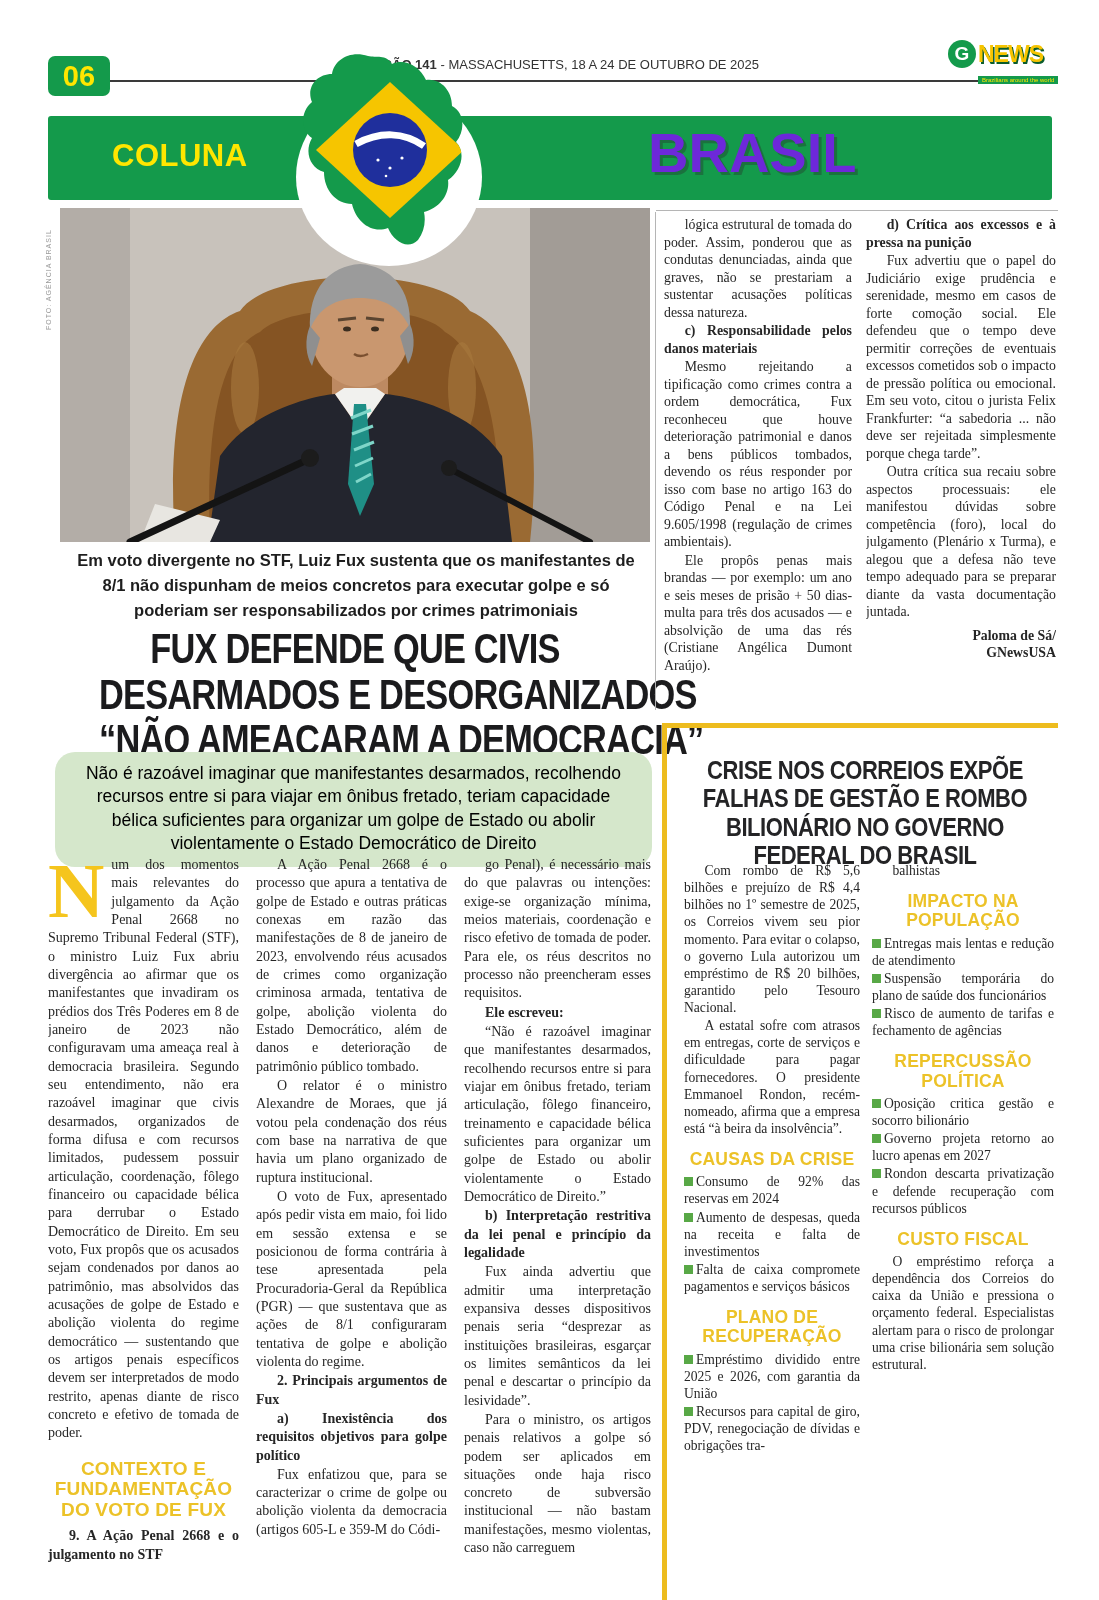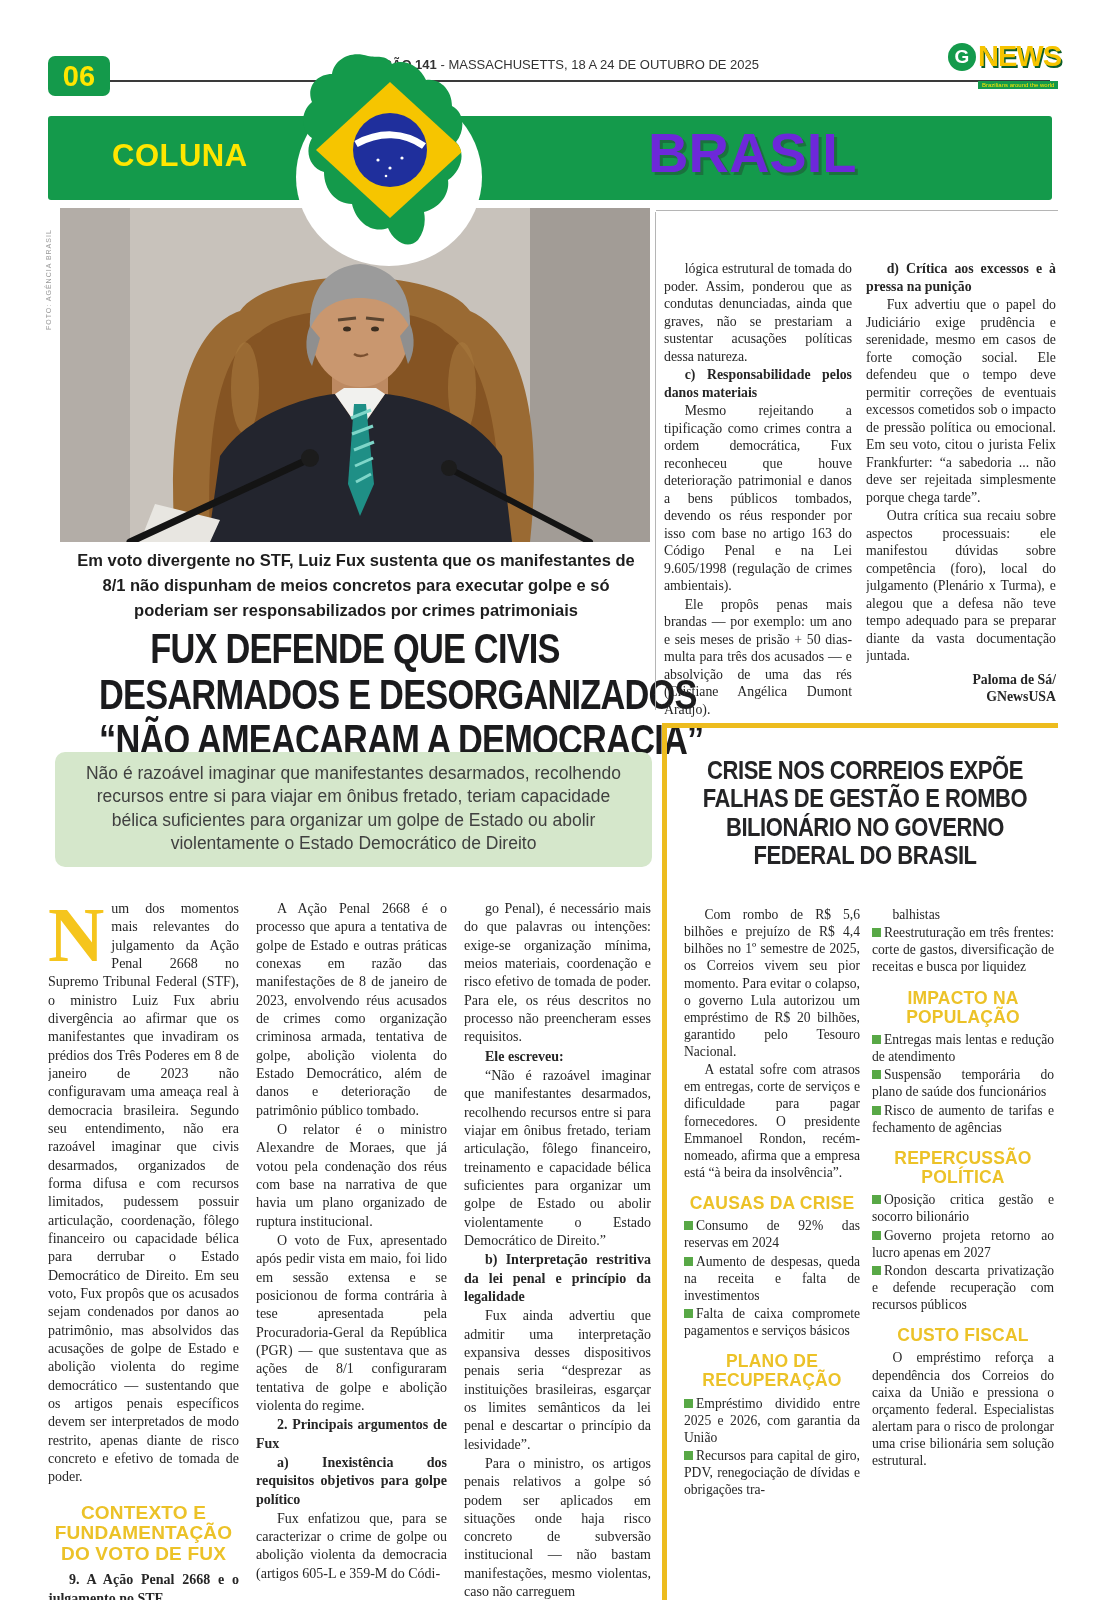--- a/index.html
+++ b/index.html
@@ -13,21 +13,21 @@
            display:flex;align-items:center;justify-content:center;
            font-family:"Liberation Sans",sans-serif;font-weight:bold;font-size:29px;color:#ffe600;margin-top:12px;}
   .head-rule{left:95px;top:80px;width:955px;height:2px;background:#3a3a3a;z-index:0;}
   .edition{left:280px;top:57px;width:560px;text-align:center;
            font-family:"Liberation Sans",sans-serif;font-size:13px;color:#333;}
   .edition b{font-weight:bold;}
   .logo{left:948px;top:40px;width:130px;font-family:"Liberation Sans",sans-serif;}
   .logo-row{display:flex;align-items:center;}
   .logo-g{width:28px;height:28px;border-radius:50%;background:#149a4b;color:#fff;
           display:flex;align-items:center;justify-content:center;font-weight:bold;font-size:19px;margin-right:2px;}
-  .logo-news{font-size:29px;font-weight:bold;letter-spacing:-1px;color:#f6c400;
+  .logo-news{font-size:23px;font-weight:bold;letter-spacing:-1px;color:#f6c400;
              text-shadow:1.5px 1.5px 0 #0a5c2c;}
   .logo-tag{margin-left:30px;background:#149a4b;color:#ffe600;font-size:6px;
             padding:1px 4px;display:inline-block;white-space:nowrap;}
 
   
   .banner{left:48px;top:116px;width:1004px;height:84px;background:#149a4b;border-radius:3px;z-index:1;}
   .kicker{left:112px;top:138px;font-family:"Liberation Sans",sans-serif;font-weight:bold;
           font-size:31px;color:#ffe600;letter-spacing:0.5px;z-index:2;}
   .section-title{left:648px;top:120px;font-family:"Liberation Sans",sans-serif;font-weight:bold;
           font-size:56px;color:#6d28d9;letter-spacing:0;z-index:2;
@@ -41,26 +41,26 @@
                 color:#9a9a9a;letter-spacing:1px;transform:rotate(-90deg);transform-origin:0 0;white-space:nowrap;}
 
   
   .caption{left:66px;top:548px;width:580px;text-align:center;
            font-family:"Liberation Sans",sans-serif;font-weight:bold;font-size:16.5px;
            line-height:1.5;color:#1e1e1e;}
   .headline{left:35px;top:626px;width:640px;text-align:center;color:#1b1b1d;
             font-family:"Liberation Sans",sans-serif;font-weight:bold;}
   .hl-line{transform:scaleX(0.8);transform-origin:50% 50%;white-space:nowrap;
            font-size:43px;line-height:1.06;letter-spacing:-1px;}
-  .standfirst{left:55px;top:752px;width:545px;background:#d5e7cb;border-radius:10px;
+  .standfirst{left:55px;top:752px;width:545px;background:#d5e7cb;border-radius:20px;
               padding:10px 26px 12px;text-align:center;
-              font-family:"Liberation Sans",sans-serif;font-size:17.5px;line-height:1.33;color:#404040;}
-
-  
-  .col{position:absolute;text-align:justify;overflow:hidden;font-size:14px;line-height:1.31;margin-top:44px;}
+              font-family:"Liberation Sans",sans-serif;font-size:17.5px;line-height:1.33;color:#000000;}
+
+  
+  .col{position:absolute;text-align:justify;overflow:hidden;font-size:14px;line-height:1.31;}
   .col-main{top:856px;height:724px;width:191px;}
   .col-right{top:216px;height:494px;width:188px;font-size:13.8px;line-height:1.27;}
   .p{margin:0 0 1px;text-indent:1.5em;}
   .p.nodent{text-indent:0;}
   .hb{font-weight:bold;}
   .hy{font-family:"Liberation Sans",sans-serif;color:#ecc228;font-weight:bold;text-align:center;
       font-size:19px;line-height:1.1;margin:16px 0 6px;letter-spacing:0.2px;}
   .dropcap{float:left;font-size:78px;line-height:0.74;color:#f5c51d;font-weight:bold;
            margin:6px 7px 0 0;}
   .bullet{text-indent:0;}
@@ -208,21 +208,20 @@
     <h3 class="hy">CAUSAS DA CRISE</h3>
     <p class="p bullet"><span class="sq"></span>Consumo de 92% das reservas em 2024</p>
     <p class="p bullet"><span class="sq"></span>Aumento de despesas, queda na receita e falta de investimentos</p>
     <p class="p bullet"><span class="sq"></span>Falta de caixa compromete pagamentos e serviços básicos</p>
     <h3 class="hy">PLANO DE RECUPERAÇÃO</h3>
     <p class="p bullet"><span class="sq"></span>Empréstimo dividido entre 2025 e 2026, com garantia da União</p>
     <p class="p bullet"><span class="sq"></span>Recursos para capital de giro, PDV, renegociação de dívidas e obrigações tra-</p>
   </div>
 <div class="col c-col" style="left:872px;width:182px">
     <p class="p">balhistas</p>
-    <p class="p bullet"><span class="sq"></span>Reestruturação em três frentes: corte de gastos, diversificação de receitas e busca por liquidez</p>
     <h3 class="hy">IMPACTO NA POPULAÇÃO</h3>
     <p class="p bullet"><span class="sq"></span>Entregas mais lentas e redução de atendimento</p>
     <p class="p bullet"><span class="sq"></span>Suspensão temporária do plano de saúde dos funcionários</p>
     <p class="p bullet"><span class="sq"></span>Risco de aumento de tarifas e fechamento de agências</p>
     <h3 class="hy">REPERCUSSÃO POLÍTICA</h3>
     <p class="p bullet"><span class="sq"></span>Oposição critica gestão e socorro bilionário</p>
     <p class="p bullet"><span class="sq"></span>Governo projeta retorno ao lucro apenas em 2027</p>
     <p class="p bullet"><span class="sq"></span>Rondon descarta privatização e defende recuperação com recursos públicos</p>
     <h3 class="hy">CUSTO FISCAL</h3>
     <p class="p">O empréstimo reforça a dependência dos Correios do caixa da União e pressiona o orçamento federal. Especialistas alertam para o risco de prolongar uma crise bilionária sem solução estrutural.</p>

